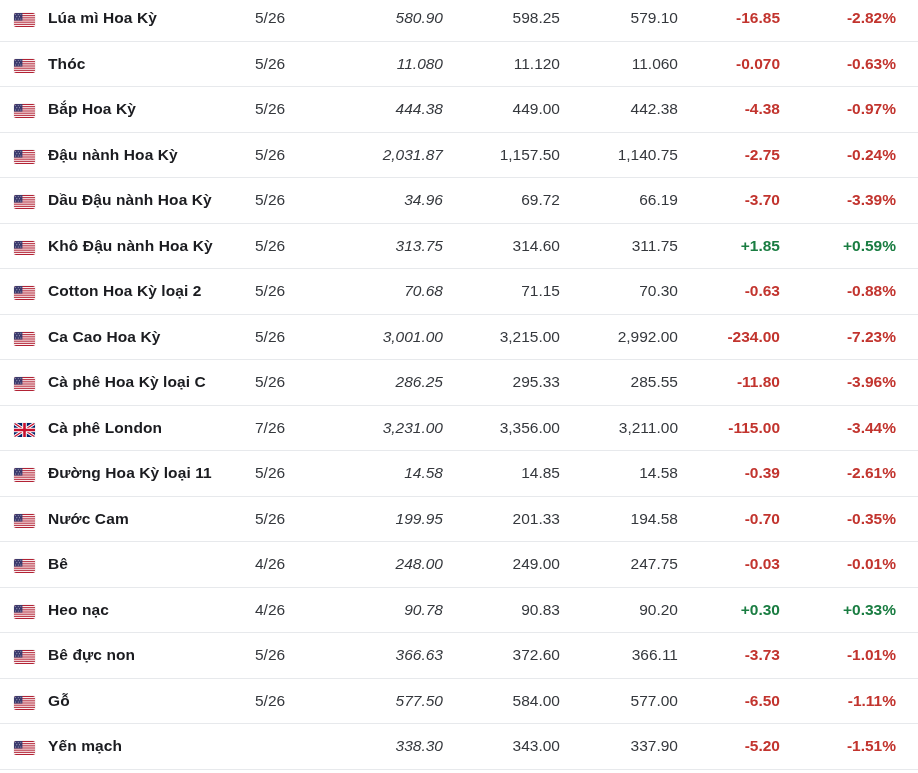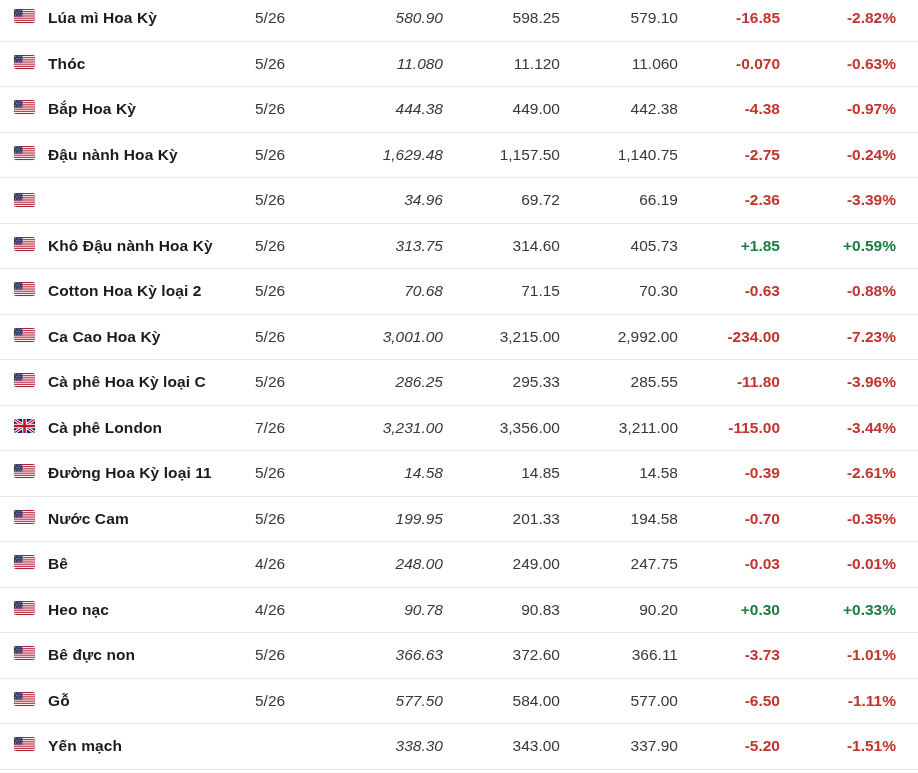--- a/index.html
+++ b/index.html
@@ -22,21 +22,21 @@
     box-sizing: border-box;
     border-bottom: 1px solid #e7e9ec;
     padding-right: 22px;
     background: #ffffff;
   }
   .cell { box-sizing: border-box; }
   .name-cell {
     width: 240px;
     flex: 0 0 240px;
     display: flex;
-    align-items: flex-start;
+    align-items: flex-end;
     padding-left: 14px;
     gap: 13px;
     overflow: hidden;
   }
   .flag {
     width: 21px;
     height: 14px;
     flex: 0 0 21px;
     border-radius: 2px;
     overflow: hidden;
@@ -207,21 +207,21 @@
             <circle cx="1.5" cy="5.94" r="0.45"></circle>
               <circle cx="4.2" cy="5.94" r="0.45"></circle>
               <circle cx="6.9" cy="5.94" r="0.45"></circle>
           </g>
         </svg>
       </span>
 
       <span class="name">Đậu nành Hoa Kỳ</span>
     </div>
     <div class="cell month">5/26</div>
-    <div class="cell num last">1,629.48</div>
+    <div class="cell num last">2,031.87</div>
     <div class="cell num high">1,157.50</div>
     <div class="cell num low">1,140.75</div>
     <div class="cell num change">-2.75</div>
     <div class="cell num pct">-0.24%</div>
   </div>
     <div class="row down show-us">
     <div class="cell name-cell">
       <span class="flag flag-us">
         <svg viewBox="0 0 21 14" preserveAspectRatio="none">
           <rect width="21" height="14" fill="#ffffff"></rect>
@@ -239,26 +239,27 @@
               <circle cx="6.9" cy="1.6" r="0.45"></circle>
             <circle cx="2.85" cy="3.77" r="0.45"></circle>
               <circle cx="5.55" cy="3.77" r="0.45"></circle>
             <circle cx="1.5" cy="5.94" r="0.45"></circle>
               <circle cx="4.2" cy="5.94" r="0.45"></circle>
               <circle cx="6.9" cy="5.94" r="0.45"></circle>
           </g>
         </svg>
       </span>
 
+      <span class="name">Dầu Đậu nành Hoa Kỳ</span>
     </div>
     <div class="cell month">5/26</div>
     <div class="cell num last">34.96</div>
     <div class="cell num high">69.72</div>
     <div class="cell num low">66.19</div>
-    <div class="cell num change">-2.36</div>
+    <div class="cell num change">-3.70</div>
     <div class="cell num pct">-3.39%</div>
   </div>
     <div class="row up show-us">
     <div class="cell name-cell">
       <span class="flag flag-us">
         <svg viewBox="0 0 21 14" preserveAspectRatio="none">
           <rect width="21" height="14" fill="#ffffff"></rect>
           <rect x="0" y="0" width="21" height="1.08" fill="#B22234"></rect>
           <rect x="0" y="2.15" width="21" height="1.08" fill="#B22234"></rect>
           <rect x="0" y="4.31" width="21" height="1.08" fill="#B22234"></rect>
@@ -278,21 +279,21 @@
               <circle cx="6.9" cy="5.94" r="0.45"></circle>
           </g>
         </svg>
       </span>
 
       <span class="name">Khô Đậu nành Hoa Kỳ</span>
     </div>
     <div class="cell month">5/26</div>
     <div class="cell num last">313.75</div>
     <div class="cell num high">314.60</div>
-    <div class="cell num low">405.73</div>
+    <div class="cell num low">311.75</div>
     <div class="cell num change">+1.85</div>
     <div class="cell num pct">+0.59%</div>
   </div>
     <div class="row down show-us">
     <div class="cell name-cell">
       <span class="flag flag-us">
         <svg viewBox="0 0 21 14" preserveAspectRatio="none">
           <rect width="21" height="14" fill="#ffffff"></rect>
           <rect x="0" y="0" width="21" height="1.08" fill="#B22234"></rect>
           <rect x="0" y="2.15" width="21" height="1.08" fill="#B22234"></rect>

